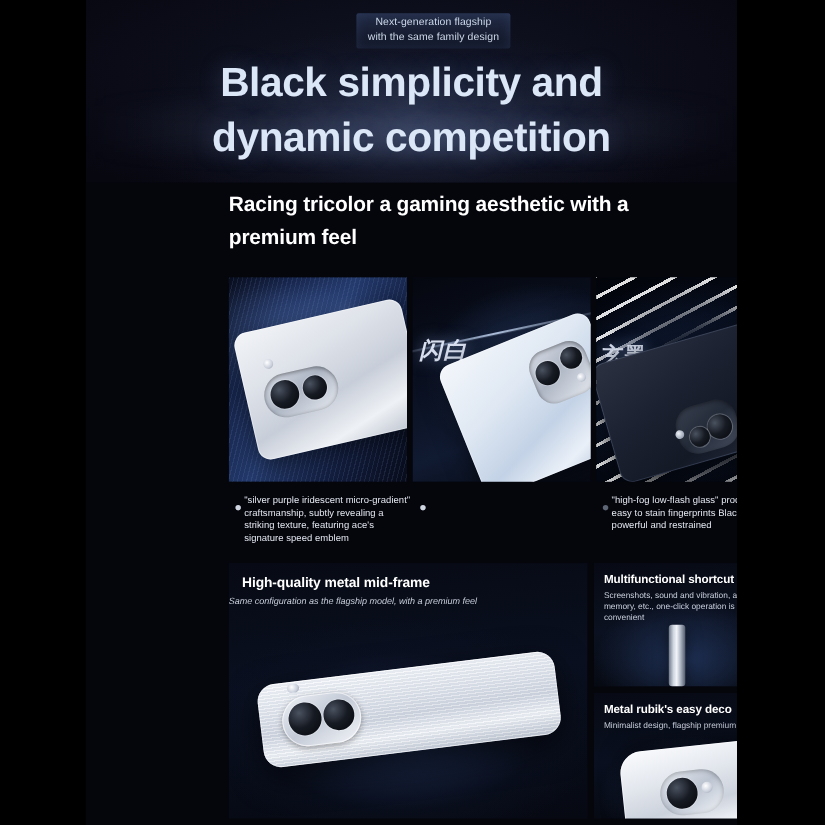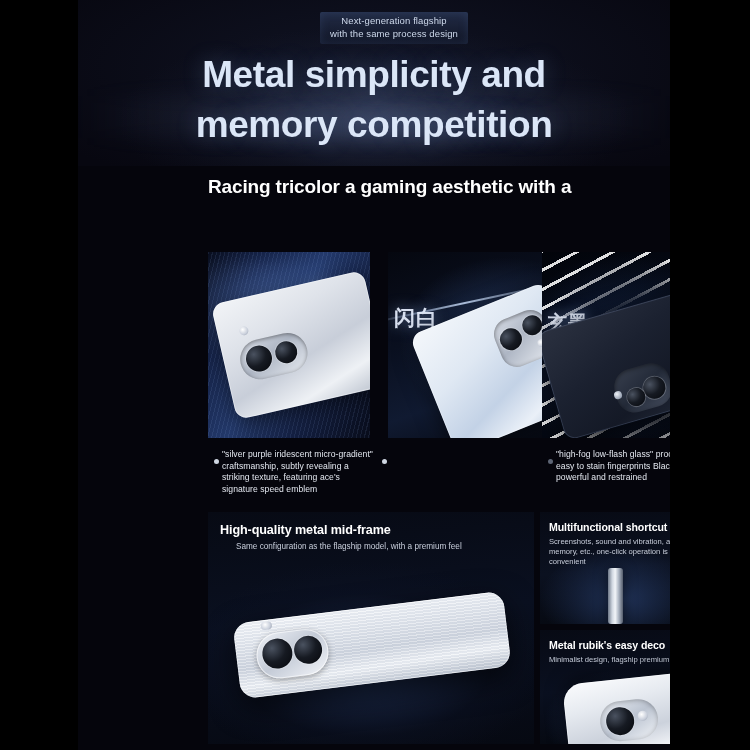--- a/index.html
+++ b/index.html
@@ -88,21 +88,21 @@
 
   
   .img-row { position: absolute; left: 130px; top: 252px; width: 500px; height: 186px; }
   .tile {
     position: absolute; top: 0;
     width: 162px; height: 186px;
     overflow: hidden;
     background: #05070f;
   }
   .tile.t1 { left: 0px; }
-  .tile.t2 { left: 180px; }
+  .tile.t2 { left: 167px; font-style: italic; }
   .tile.t3 { left: 334px; }
 
   
   .t1-bg {
     position: absolute; inset: 0;
     background:
       linear-gradient(118deg, rgba(9,14,30,1) 0%, rgba(22,36,74,1) 22%, rgba(36,58,108,1) 45%,
                       rgba(20,32,66,1) 70%, rgba(8,12,26,1) 100%);
   }
   .t1-ribs {
@@ -248,21 +248,21 @@
 
   
   .card-left { left: 130px; top: 512px; width: 326px; height: 232px; }
   .cl-bg {
     position: absolute; inset: 0;
     background:
       radial-gradient(ellipse 230px 130px at 48% 66%, rgba(34,52,92,0.85) 0%, rgba(12,18,36,0.45) 55%, rgba(4,6,14,0) 80%),
       linear-gradient(175deg, #070a14 0%, #0a1020 45%, #060912 100%);
   }
   .cl-title { position: absolute; left: 12px; top: 11px; font-size: 12.6px; }
-  .cl-sub   { position: absolute; left: 28px; top: 29px; font-size: 8.2px; line-height: 11px; }
+  .cl-sub   { position: absolute; left: 0; top: 29px; font-size: 8.2px; line-height: 11px; font-style: italic; }
   .cl-phone {
     position: absolute; left: 28px; top: 95px; width: 272px; height: 76px;
     transform: rotate(-7deg);
     border-radius: 16px;
     background: linear-gradient(178deg, #f6f8fb 0%, #e7ebf1 22%, #cfd5df 55%, #f0f3f7 76%, #b7bfcb 100%);
     box-shadow: 0 10px 30px rgba(0,0,0,0.65), 0 0 0 1px rgba(255,255,255,0.4) inset;
   }
   .cl-texture {
     position: absolute; inset: 0; border-radius: 16px;
     background: repeating-linear-gradient(180deg,
@@ -328,32 +328,33 @@
 
 <div id="page">
   <div class="panel">
 
     <div class="hero">
       <div class="hero-sheen"></div>
 
       <div class="eyebrow">
         <span class="eb-inner">
           <span>Next-generation flagship</span>
-          <span class="eb-l2">with the same process design</span>
+          <span class="eb-l2">with the same family design</span>
         </span>
       </div>
 
       <div class="headline">
-        <span>Metal simplicity and</span>
-        <span>memory competition</span>
+        <span>Black simplicity and</span>
+        <span>dynamic competition</span>
       </div>
     </div>
 
     <div class="section-head">
       <span>Racing tricolor a gaming aesthetic with a</span>
+      <span>premium feel</span>
     </div>
 
     <div class="img-row">
 
       <div class="tile t1">
         <div class="t1-bg"></div>
         <div class="t1-ribs"></div>
         <div class="t1-glow"></div>
         <div class="cjk t1-cjk">快银</div>
         <div class="phone silver t1-phone">

